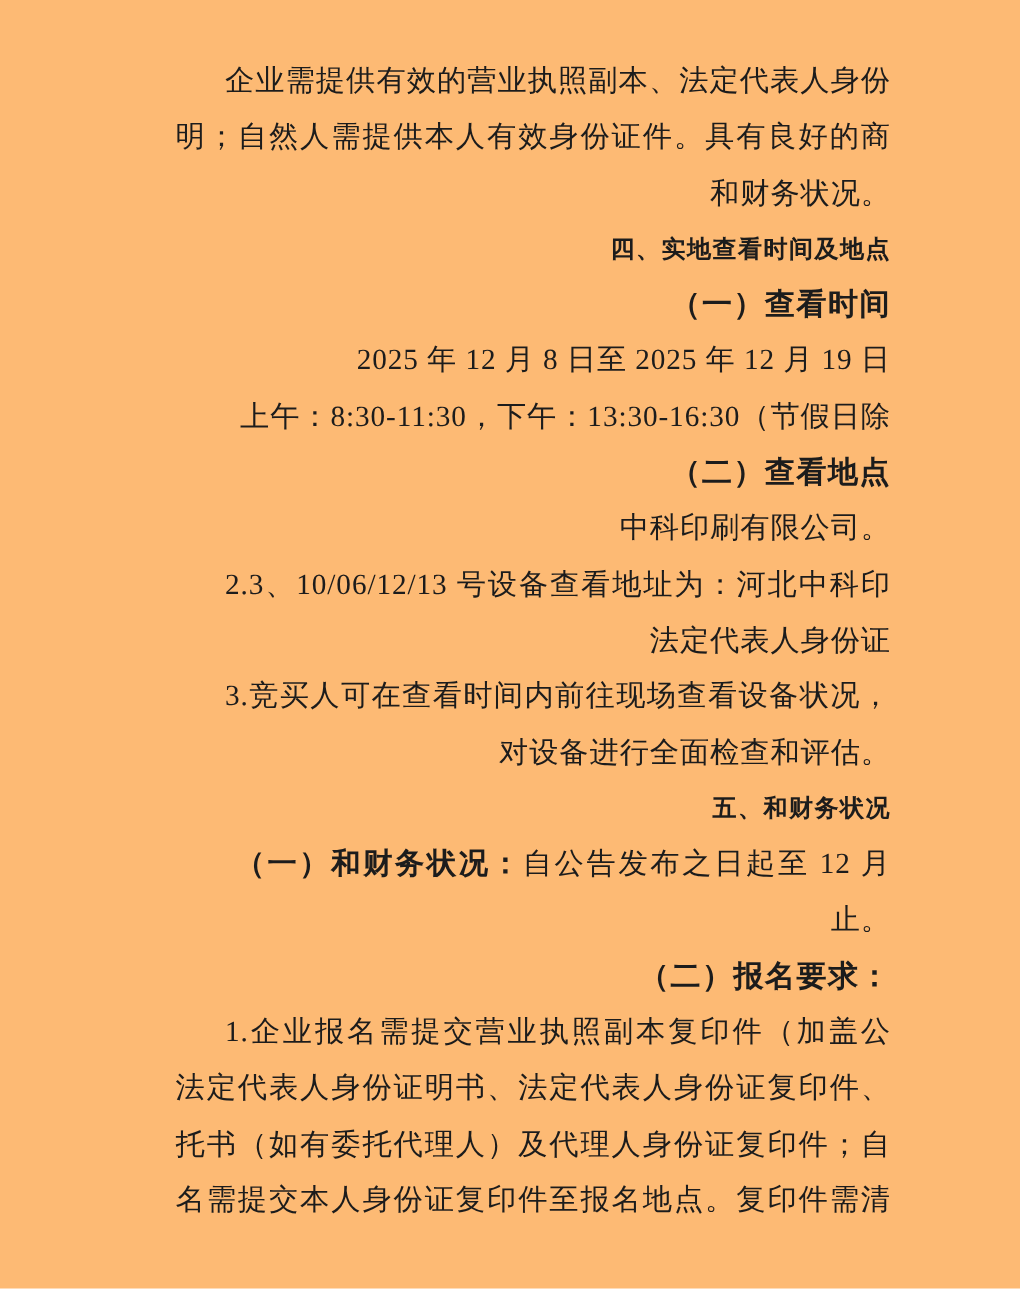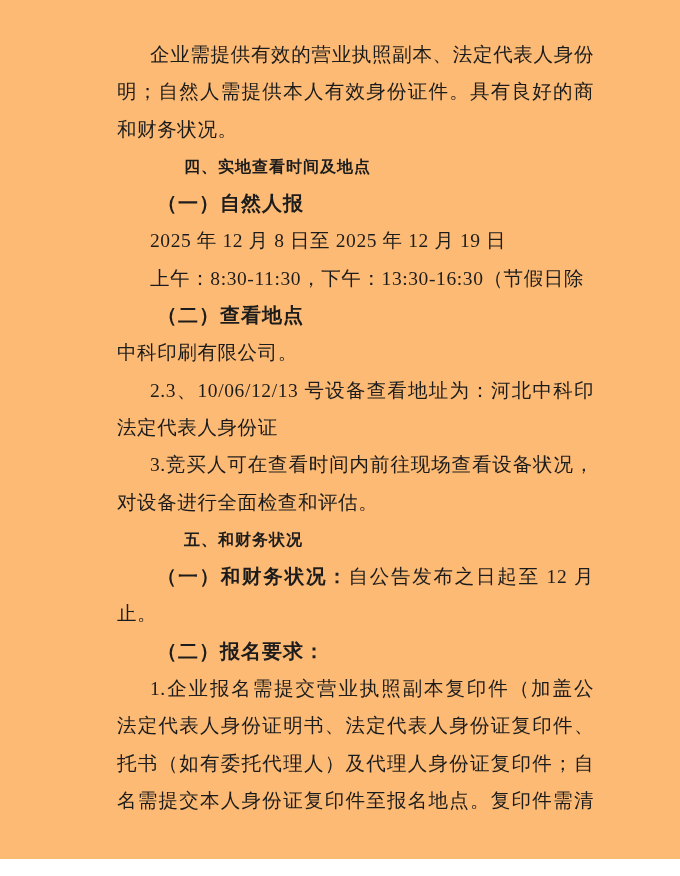--- a/index.html
+++ b/index.html
@@ -20,21 +20,21 @@
     height: 859px;
     padding: 36px 86px 0 117px;
     background: #fdba74;
   }
   .line {
     height: 37.3px;
     line-height: 37.3px;
     font-size: 19.5px;
     letter-spacing: 0.6px;
     overflow: hidden;
-    text-align: left;
+    text-align: right;
   }
   .line.justify {
     text-align: justify;
     text-align-last: justify;
   }
   .indent-first    { padding-left: 33px; }
   .indent-heading1 { padding-left: 67px; }
   .indent-heading2 { padding-left: 40px; }
   .style-heading1 {
     font-family: "Liberation Sans", sans-serif;
@@ -51,21 +51,21 @@
 </style>
 </head>
 <body style="color: rgb(28, 28, 28); background: rgb(255, 255, 255);">
 
 <div class="page">
   <div id="doc-content">
       <div class="line style-body indent-first justify"><span class="run">企业需提供有效的营业执照副本、法定代表人身份证</span></div>
       <div class="line style-body justify"><span class="run">明；自然人需提供本人有效身份证件。具有良好的商业信誉</span></div>
       <div class="line style-body"><span class="run">和财务状况。</span></div>
       <div class="line style-heading1 indent-heading1"><span class="run-bold">四、实地查看时间及地点</span></div>
-      <div class="line style-heading2 indent-heading2"><span class="run-bold">（一）自然人报</span></div>
+      <div class="line style-heading2 indent-heading2"><span class="run-bold">（一）查看时间</span></div>
       <div class="line style-body indent-first"><span class="run">2025 年 12 月 8 日至 2025 年 12 月 19 日</span></div>
       <div class="line style-body indent-first"><span class="run">上午：8:30-11:30，下午：13:30-16:30（节假日除外）</span></div>
       <div class="line style-heading2 indent-heading2"><span class="run-bold">（二）查看地点</span></div>
       <div class="line style-body"><span class="run">中科印刷有限公司。</span></div>
       <div class="line style-body indent-first justify"><span class="run">2.3、10/06/12/13 号设备查看地址为：河北中科印刷科</span></div>
       <div class="line style-body"><span class="run">法定代表人身份证</span></div>
       <div class="line style-body indent-first justify"><span class="run">3.竞买人可在查看时间内前往现场查看设备状况，自行</span></div>
       <div class="line style-body"><span class="run">对设备进行全面检查和评估。</span></div>
       <div class="line style-heading1 indent-heading1"><span class="run-bold">五、和财务状况</span></div>
       <div class="line style-body indent-heading2 justify"><span class="run-bold">（一）和财务状况：</span><span class="run">自公告发布之日起至 12 月 19 日 16:30</span></div>

